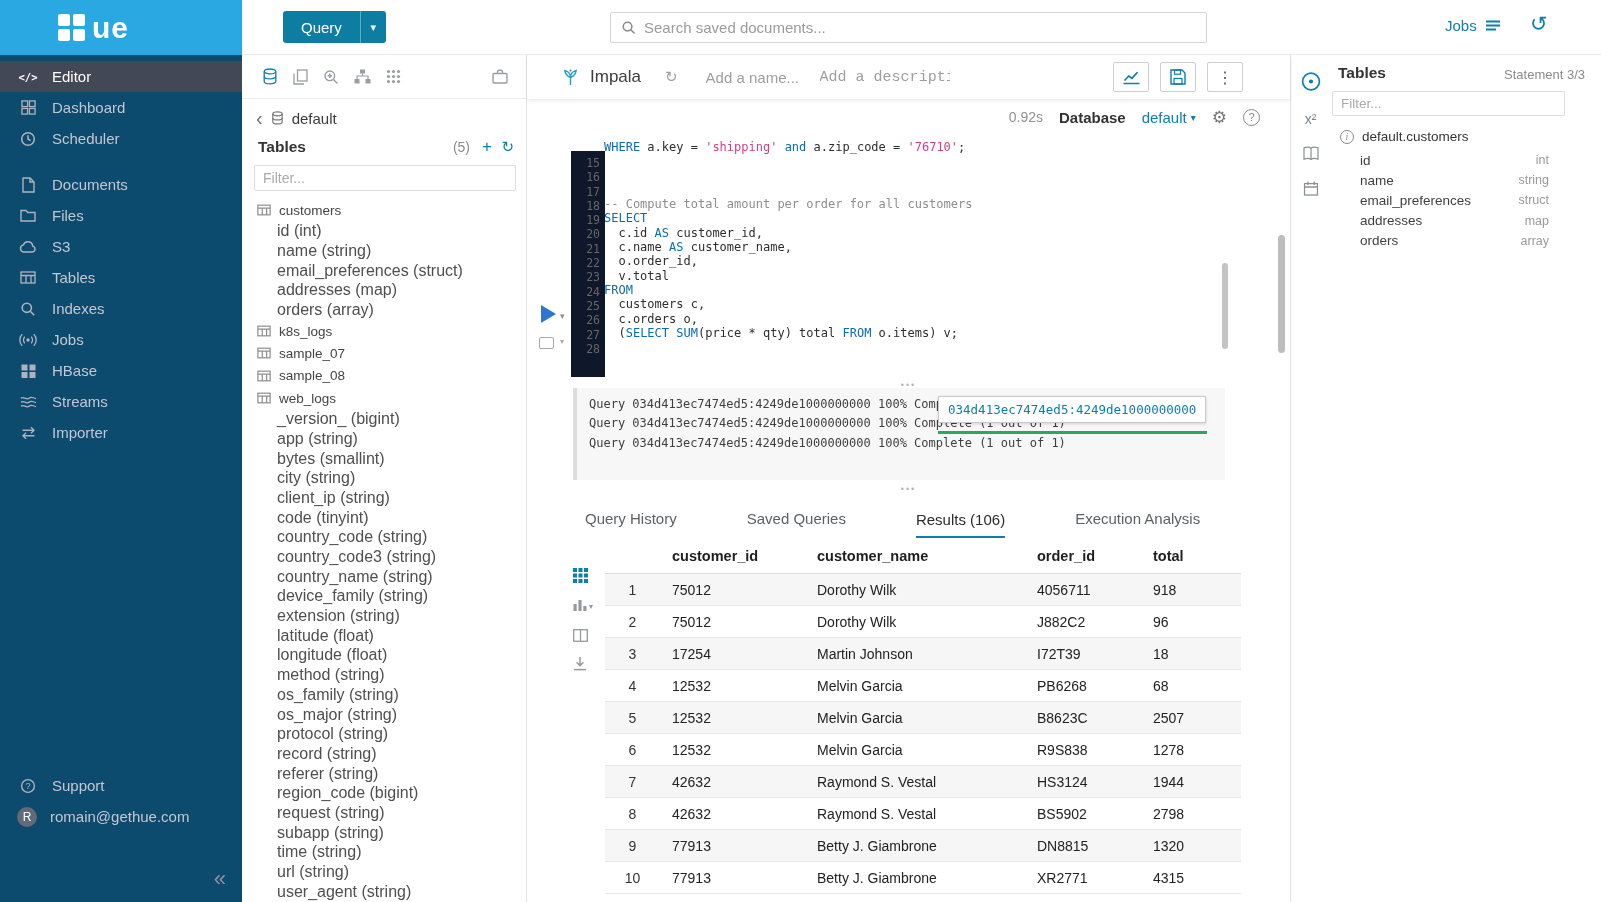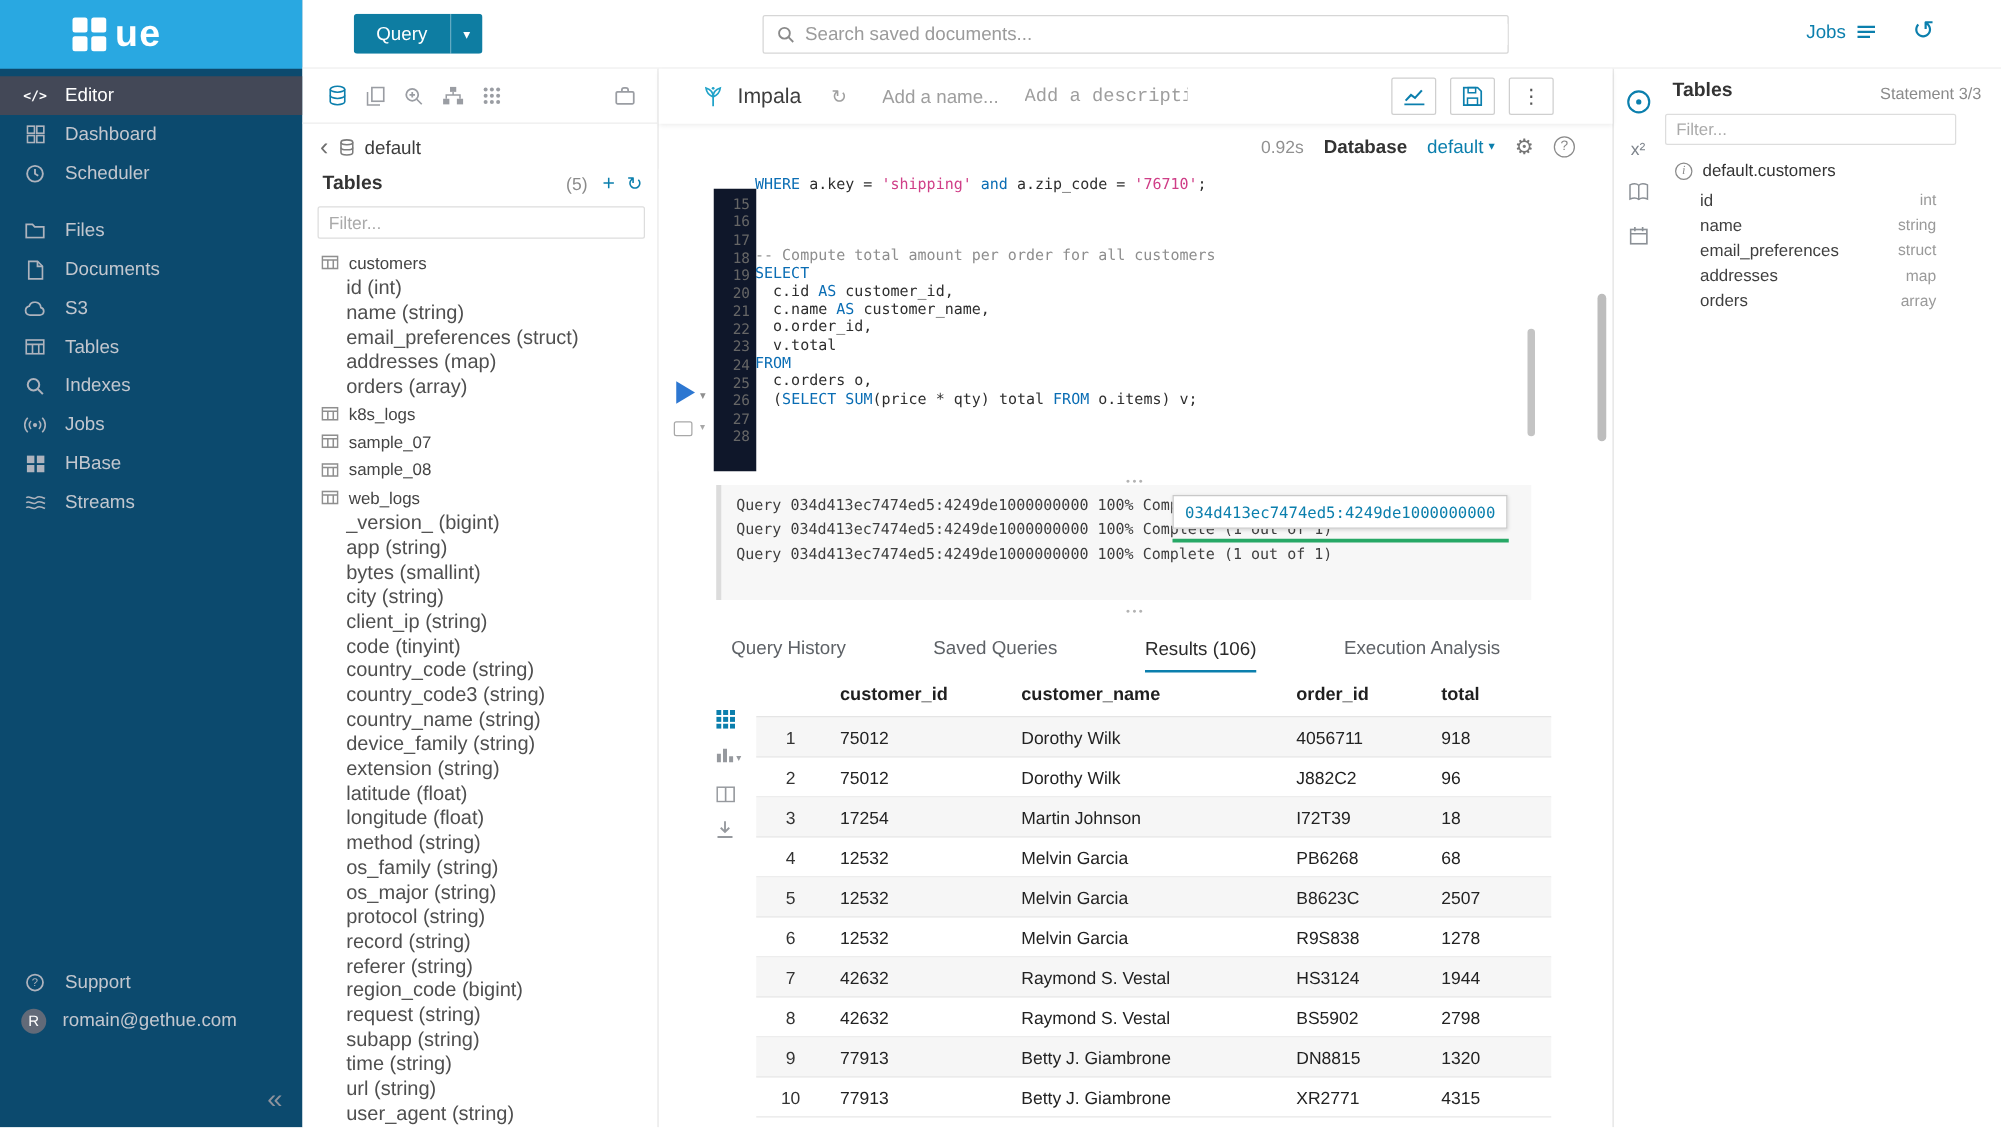--- a/index.html
+++ b/index.html
@@ -170,34 +170,34 @@
             <svg width="16" height="16" viewBox="0 0 16 16">
               <circle cx="8" cy="8" r="6.3" fill="none" stroke="currentColor" stroke-width="1.5"></circle>
               <path d="M8 4.2V8l2.6 1.6" fill="none" stroke="currentColor" stroke-width="1.5"></path>
             </svg>
           </span>
           <span>Scheduler</span>
         </div>
         <div class="nav-gap"></div>
         <div class="nav-item">
           <span class="nav-ic">
-            <svg width="16" height="13" viewBox="0 0 16 13">
-              <path d="M1 1.5h5l1.8 2H15v8.5H1z" fill="none" stroke="currentColor" stroke-width="1.4"></path>
-            </svg>
-          </span>
-          <span>Files</span>
-        </div>
-        <div class="nav-item">
-          <span class="nav-ic">
             <svg width="13" height="16" viewBox="0 0 13 16">
               <path d="M1 1h7l4 4v10H1z" fill="none" stroke="currentColor" stroke-width="1.4"></path>
               <path d="M8 1v4h4" fill="none" stroke="currentColor" stroke-width="1.4"></path>
             </svg>
           </span>
           <span>Documents</span>
+        </div>
+        <div class="nav-item">
+          <span class="nav-ic">
+            <svg width="16" height="13" viewBox="0 0 16 13">
+              <path d="M1 1.5h5l1.8 2H15v8.5H1z" fill="none" stroke="currentColor" stroke-width="1.4"></path>
+            </svg>
+          </span>
+          <span>Files</span>
         </div>
         <div class="nav-item">
           <span class="nav-ic">
             <svg width="18" height="12" viewBox="0 0 18 12">
               <path d="M4.6 11A3.6 3.6 0 0 1 4.4 3.9 4.8 4.8 0 0 1 13.7 5.1 3 3 0 0 1 13.3 11z" fill="none" stroke="currentColor" stroke-width="1.4"></path>
             </svg>
           </span>
           <span>S3</span>
         </div>
         <div class="nav-item">
@@ -238,20 +238,28 @@
           </span>
           <span>HBase</span>
         </div>
         <div class="nav-item">
           <span class="nav-ic">
             <svg width="17" height="12" viewBox="0 0 17 12">
               <path d="M1 2.2c2.6-2.4 5.4 2.4 8 0 1.8-1.6 4-1 7 .6M1 6.2c2.6-2.4 5.4 2.4 8 0 1.8-1.6 4-1 7 .6M1 10.2c2.6-2.4 5.4 2.4 8 0 1.8-1.6 4-1 7 .6" fill="none" stroke="currentColor" stroke-width="1.3"></path>
             </svg>
           </span>
           <span>Streams</span>
+        </div>
+        <div class="nav-item">
+          <span class="nav-ic">
+            <svg width="17" height="14" viewBox="0 0 17 14">
+              <path d="M2.5 4.2h11.5M11 1.2l3 3-3 3M14.5 9.8H3M6 6.8l-3 3 3 3" fill="none" stroke="currentColor" stroke-width="1.4"></path>
+            </svg>
+          </span>
+          <span>Importer</span>
         </div>
       </nav>
     <div class="sb-bottom">
       <div class="nav-item">
         <span class="nav-ic">
             <svg width="16" height="16" viewBox="0 0 16 16">
               <circle cx="8" cy="8" r="6.4" fill="none" stroke="currentColor" stroke-width="1.4"></circle>
               <text x="8" y="11.2" font-size="9" text-anchor="middle" fill="currentColor">?</text>
             </svg>
           </span>
@@ -504,20 +512,21 @@
           <div class="cl"></div>
           <div class="cl"></div>
           <div class="cl"></div>
           <div class="cl"><span class="tk-c">-- Compute total amount per order for all customers</span></div>
           <div class="cl"><span class="tk-k">SELECT</span></div>
           <div class="cl"><span>  c.id </span><span class="tk-k">AS</span><span> customer_id,</span></div>
           <div class="cl"><span>  c.name </span><span class="tk-k">AS</span><span> customer_name,</span></div>
           <div class="cl"><span>  o.order_id,</span></div>
           <div class="cl"><span>  v.total</span></div>
           <div class="cl"><span class="tk-k">FROM</span></div>
+          <div class="cl"><span>  customers c,</span></div>
           <div class="cl"><span>  c.orders o,</span></div>
           <div class="cl"><span>  (</span><span class="tk-k">SELECT</span><span> </span><span class="tk-k">SUM</span><span>(price * qty) total </span><span class="tk-k">FROM</span><span> o.items) v;</span></div>
         </div>
       <div class="sb sb1"></div>
       <div class="sb sb2"></div>
     </div>
     <div class="dots d1">•••</div>
     <div class="logs" id="logs">
         <div class="logline">Query 034d413ec7474ed5:4249de1000000000 100% Complete (1 out of 1)</div>
         <div class="logline">Query 034d413ec7474ed5:4249de1000000000 100% Complete (1 out of 1)</div>

